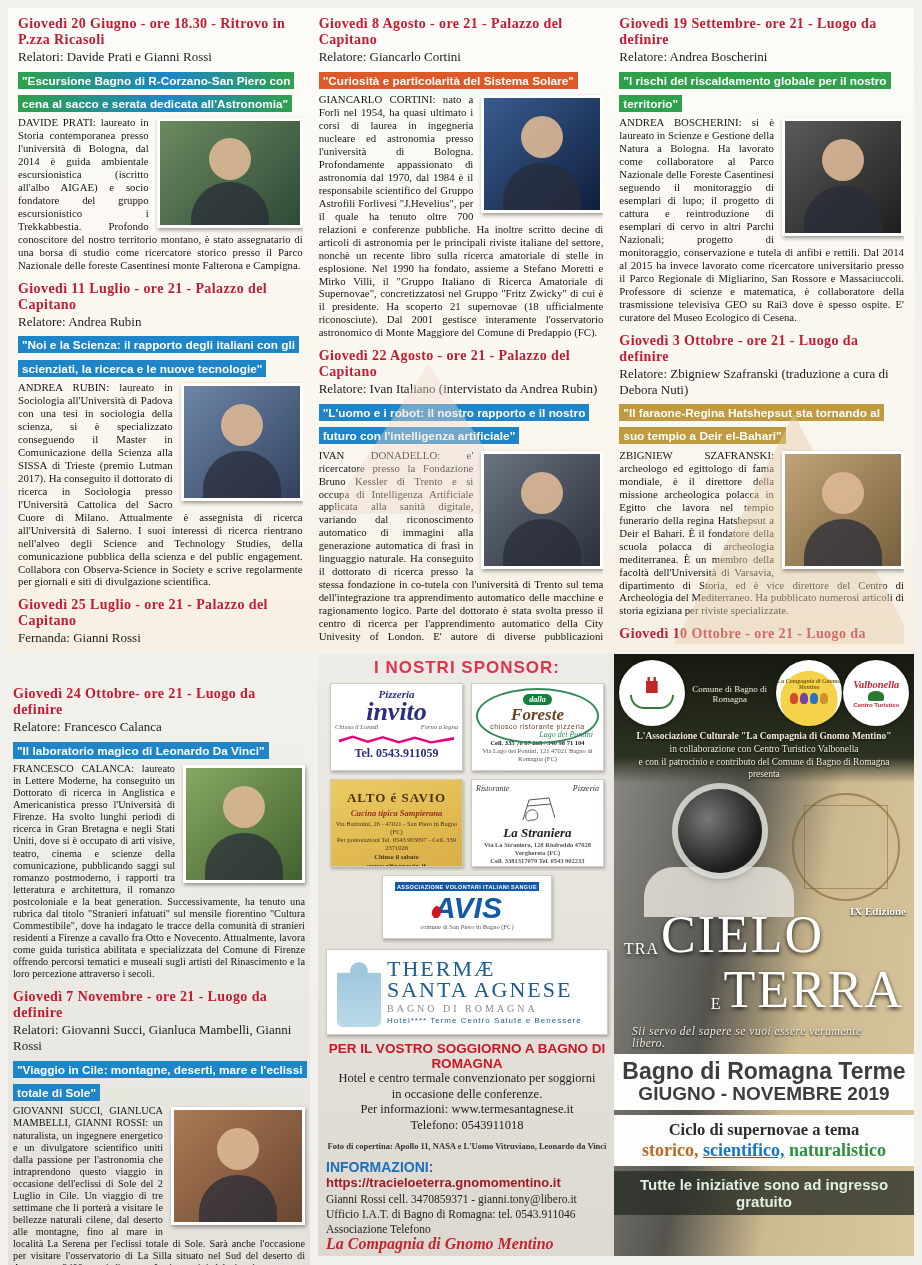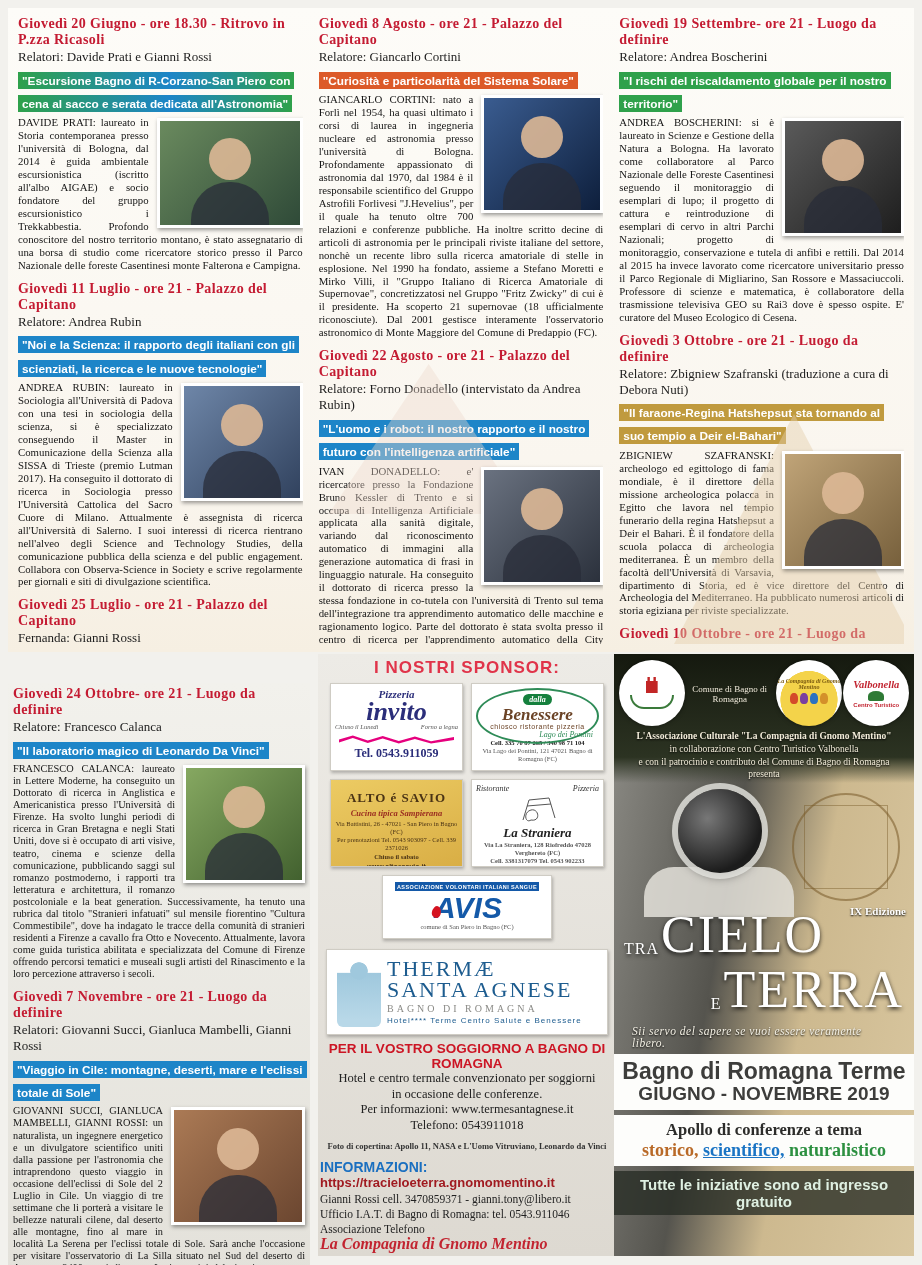--- a/index.html
+++ b/index.html
@@ -34,21 +34,21 @@
   .p4{background:linear-gradient(135deg,#3a5c90,#0e1f3c);}
   .p5{background:linear-gradient(135deg,#6a7280,#2b313c);}
   .p7{background:linear-gradient(135deg,#5a5a5a,#1e1e1e);}
   .p8{background:linear-gradient(135deg,#c0a478,#77603c);}
   .p10{background:linear-gradient(135deg,#86a861,#42612f);}
   .p11{background:linear-gradient(135deg,#ab7a55,#6b4630);width:128px;}
   
   .bl{position:absolute;left:8px;top:683px;width:302px;height:602px;overflow:hidden;
       background:linear-gradient(180deg,#f2f1ec,#e3e1da);padding:3px 5px;box-sizing:border-box;}
   .bm{position:absolute;left:318px;top:654px;width:298px;height:602px;overflow:hidden;text-align:center;
-      background:linear-gradient(180deg,#edebe6,#ddd9d1);padding:2px 2px;box-sizing:border-box;}
+      background:linear-gradient(180deg,#edebe6,#ddd9d1);padding:2px 8px;box-sizing:border-box;}
   .sponsor-head{font:bold 17px "Liberation Sans",sans-serif;color:#e0344a;letter-spacing:1px;margin:2px 0 5px;}
   .cards{display:flex;flex-wrap:wrap;justify-content:center;gap:8px;}
   .card{background:#fff;border:1px solid #cfccc4;box-shadow:1px 2px 3px rgba(0,0,0,.25);
         width:133px;height:88px;box-sizing:border-box;padding:4px;overflow:hidden;font-family:"Liberation Serif",serif;}
   .tiny{font-size:6.5px;color:#555;line-height:1.25;}
   .inv-top{font:italic bold 11px "Liberation Serif",serif;color:#2b2e7a;}
   .inv-big{font:italic bold 26px "Liberation Serif",serif;color:#2b2e7a;line-height:.9;}
   .inv-zig{height:10px;background:#e6007e;clip-path:polygon(0 60%,12% 20%,25% 70%,38% 25%,52% 75%,66% 30%,80% 78%,100% 35%,100% 65%,80% 100%,66% 55%,52% 100%,38% 50%,25% 95%,12% 45%,0 90%);margin:2px 4px;}
   .inv-tel{font:bold 12px "Liberation Serif",serif;color:#2b2e7a;}
   .fer-card{position:relative;}
@@ -163,21 +163,21 @@
         <h3 class="edate">Giovedì 8 Agosto - ore 21 - Palazzo del Capitano</h3>
         <div class="erel">Relatore: Giancarlo Cortini</div>
         <div class="ebar-wrap"><span class="ebar" style="background: rgb(220, 90, 40);">"Curiosità e particolarità del Sistema Solare"</span></div>
         <div class="ebio">
           <span class="photo p4"></span>
           <span>GIANCARLO CORTINI: nato a Forlì nel 1954, ha quasi ultimato i corsi di laurea in ingegneria nucleare ed astronomia presso l'università di Bologna. Profondamente appassionato di astronomia dal 1970, dal 1984 è il responsabile scientifico del Gruppo Astrofili Forlivesi "J.Hevelius", per il quale ha tenuto oltre 700 relazioni e conferenze pubbliche. Ha inoltre scritto decine di articoli di astronomia per le principali riviste italiane del settore, nonchè un recente libro sulla ricerca amatoriale di stelle in esplosione. Nel 1990 ha fondato, assieme a Stefano Moretti e Mirko Villi, il "Gruppo Italiano di Ricerca Amatoriale di Supernovae", concretizzatosi nel Gruppo "Fritz Zwicky" di cui è il presidente. Ha scoperto 21 supernovae (18 ufficialmente riconosciute). Dal 2001 gestisce interamente l'osservatorio astronomico di Monte Maggiore del Comune di Predappio (FC).</span>
         </div>
       </section>
       <section class="event">
         <h3 class="edate">Giovedì 22 Agosto - ore 21 - Palazzo del Capitano</h3>
-        <div class="erel">Relatore: Forno Donadello (intervistato da Andrea Rubin)</div>
+        <div class="erel">Relatore: Ivan Italiano (intervistato da Andrea Rubin)</div>
         <div class="ebar-wrap"><span class="ebar" style="background: rgb(29, 133, 200);">"L'uomo e i robot: il nostro rapporto e il nostro futuro con l'intelligenza artificiale"</span></div>
         <div class="ebio">
           <span class="photo p5"></span>
           <span>IVAN DONADELLO: e' ricercatore presso la Fondazione Bruno Kessler di Trento e si occupa di Intelligenza Artificiale applicata alla sanità digitale, variando dal riconoscimento automatico di immagini alla generazione automatica di frasi in linguaggio naturale. Ha conseguito il dottorato di ricerca presso la stessa fondazione in co-tutela con l'università di Trento sul tema dell'integrazione tra apprendimento automatico delle macchine e ragionamento logico. Parte del dottorato è stata svolta presso il centro di ricerca per l'apprendimento automatico della City Univesity of London. E' autore di diverse pubblicazioni internazionali sul tema dell'intelligenza artificiale.</span>
         </div>
       </section>
 
     </div>
 
     <div class="col">
@@ -240,21 +240,21 @@
           <span class="tiny" style="font-style:italic">Chiuso il Lunedì</span>
           <span class="tiny" style="font-style:italic">Forno a legna</span>
         </div>
         <div class="inv-zig"></div>
         <div class="inv-tel">Tel. 0543.911059</div>
       </div>
 
       <div class="card fer-card">
         <div class="fer-oval"></div>
         <div class="fer-dalla">dalla</div>
-        <div class="fer-name">Benessere</div>
+        <div class="fer-name">Foreste</div>
         <div class="fer-sub">chiosco ristorante pizzeria</div>
         <div class="fer-lago">Lago dei Pontini</div>
         <div class="tiny" style="font-weight:bold;color:#222">Cell. 335 70 87 265 / 340 98 71 104</div>
         <div class="tiny">Via Lago dei Pontini, 121 47021 Bagno di Romagna (FC)</div>
       </div>
 
       <div class="card alto-card">
         <div class="alto-name">ALTO é SAVIO</div>
         <div class="alto-script">Cucina tipica Sampierana</div>
         <div class="tiny" style="color:#4a3315">Via Battistini, 26 - 47021 - San Piero in Bagno (FC)</div>
@@ -357,21 +357,21 @@
       </div>
       <div class="motto">Sii servo del sapere se vuoi essere veramente libero.</div>
     </div>
 
     <div class="band-white">
       <div class="b1-l1">Bagno di Romagna Terme</div>
       <div class="b1-l2">GIUGNO - NOVEMBRE 2019</div>
     </div>
     <div class="gap"></div>
     <div class="band-white">
-      <div class="b2-l1">Apollo di conferenze a tema</div>
+      <div class="b2-l1">Ciclo di supernovae a tema</div>
       <div class="b2-l2">
         <span style="color: rgb(185, 106, 40);">storico,</span>
         <span style="color: rgb(26, 116, 196); text-decoration: underline;">scientifico,</span>
         <span style="color: rgb(44, 144, 64);">naturalistico</span>
       </div>
     </div>
     <div class="gap"></div>
     <div class="band-dark">
       <div class="b3">Tutte le iniziative sono ad ingresso gratuito</div>
     </div>

